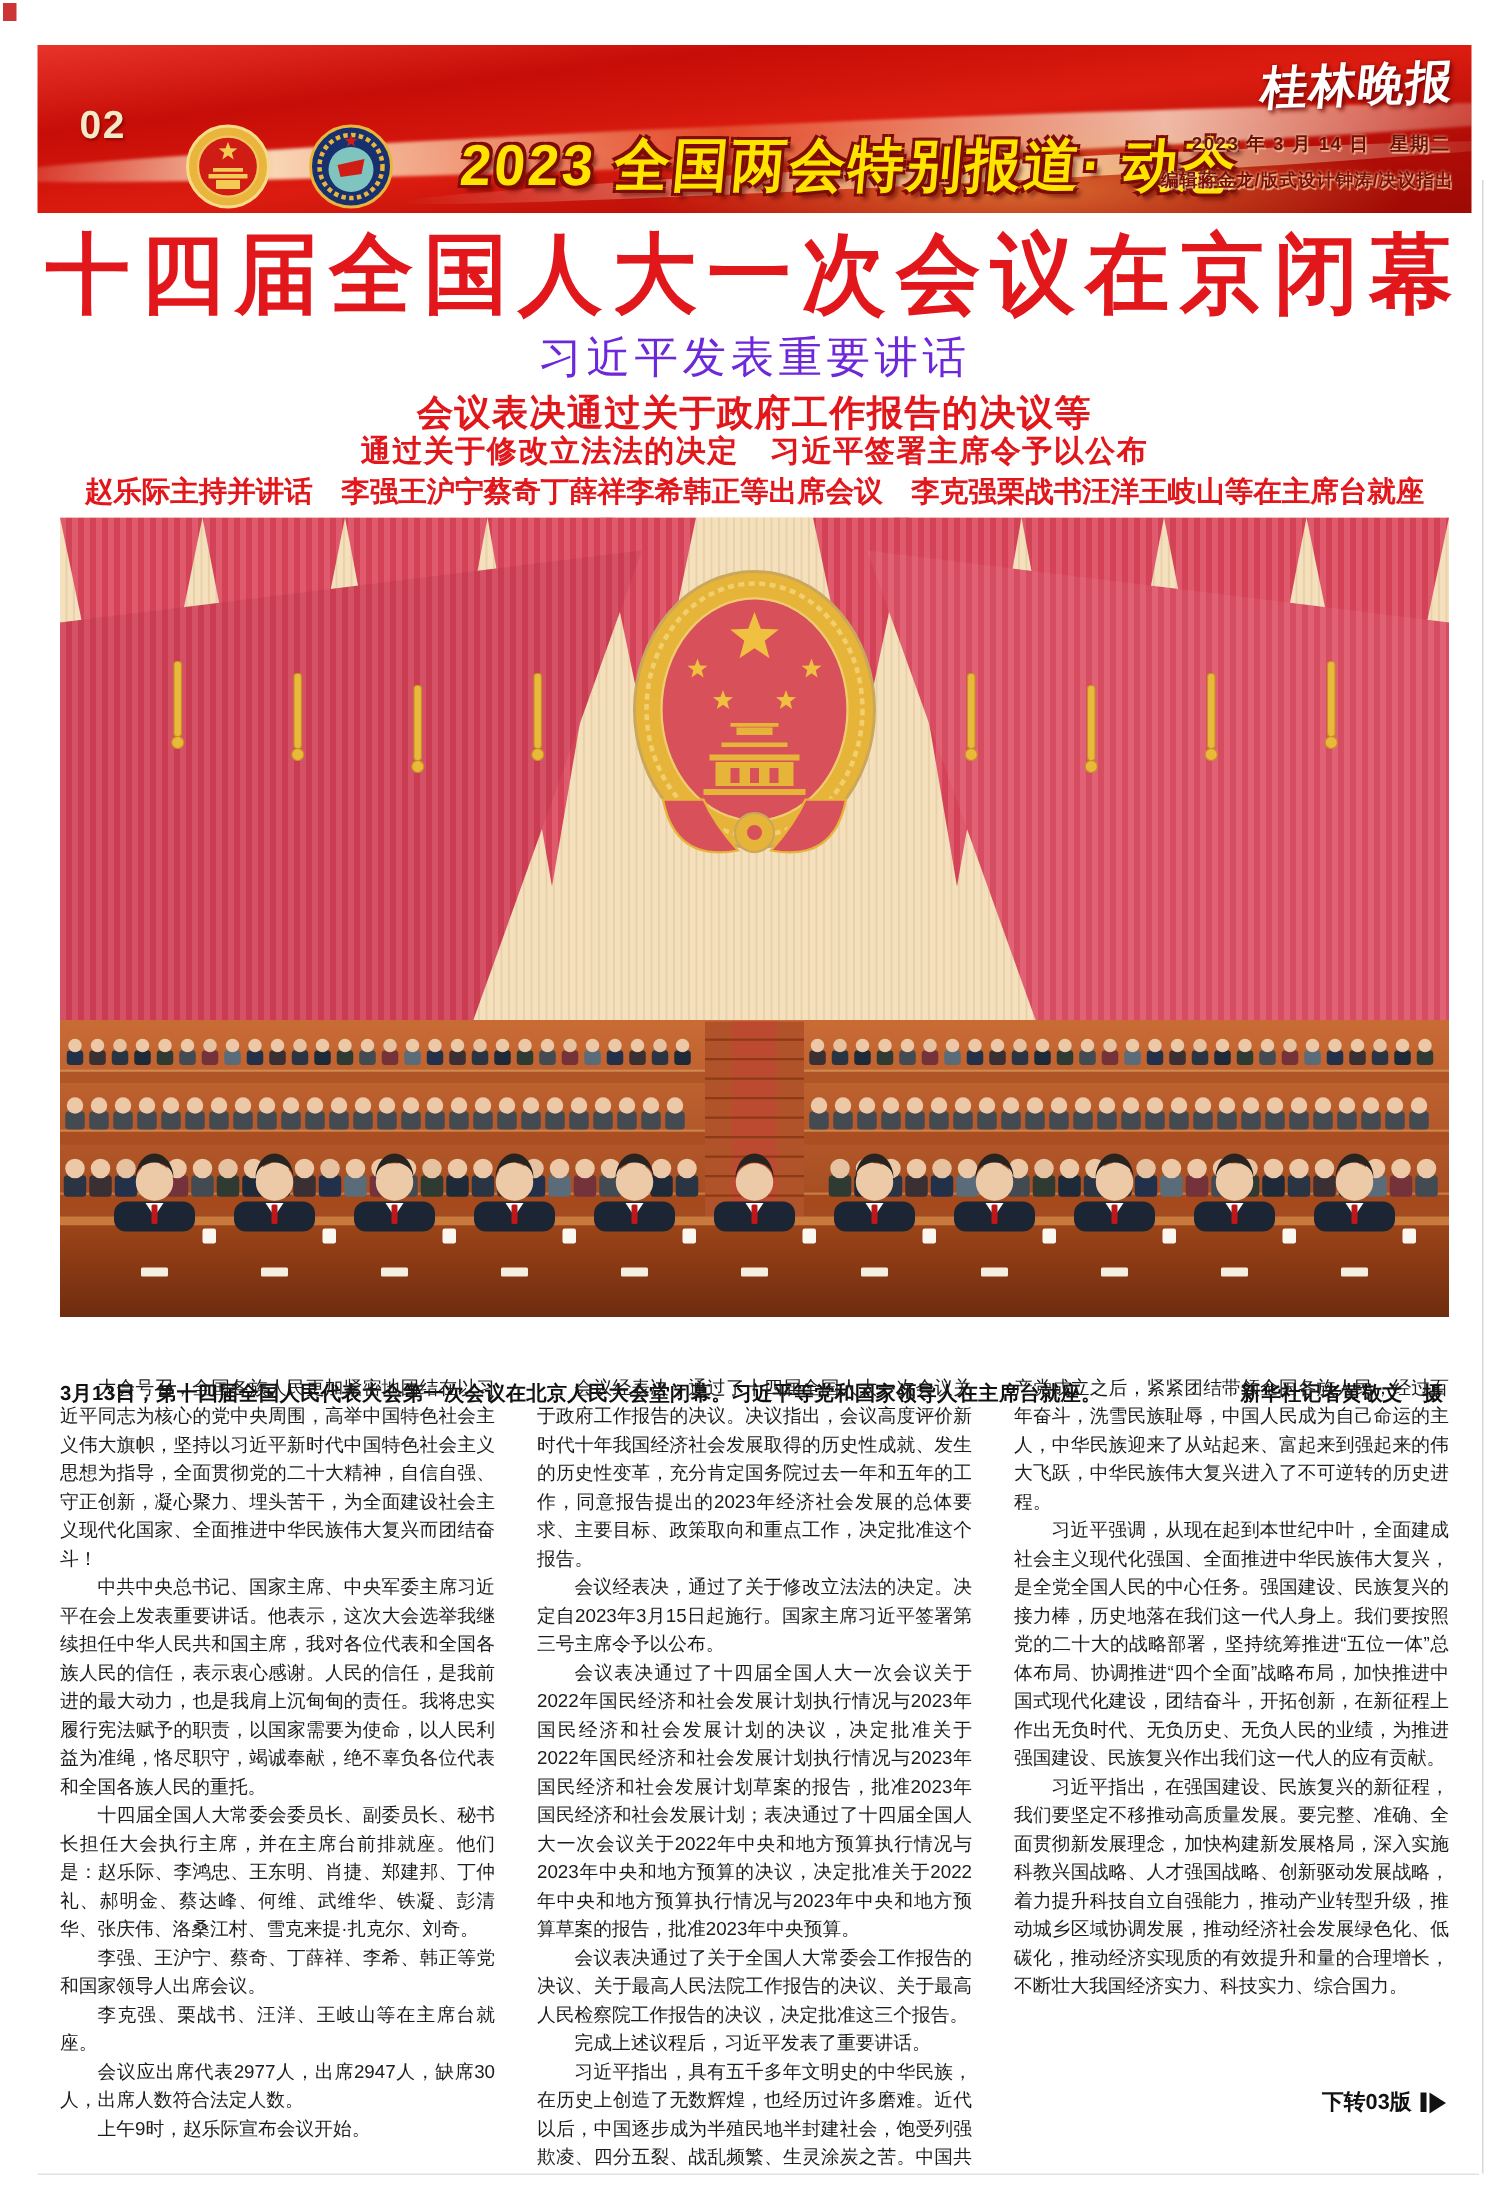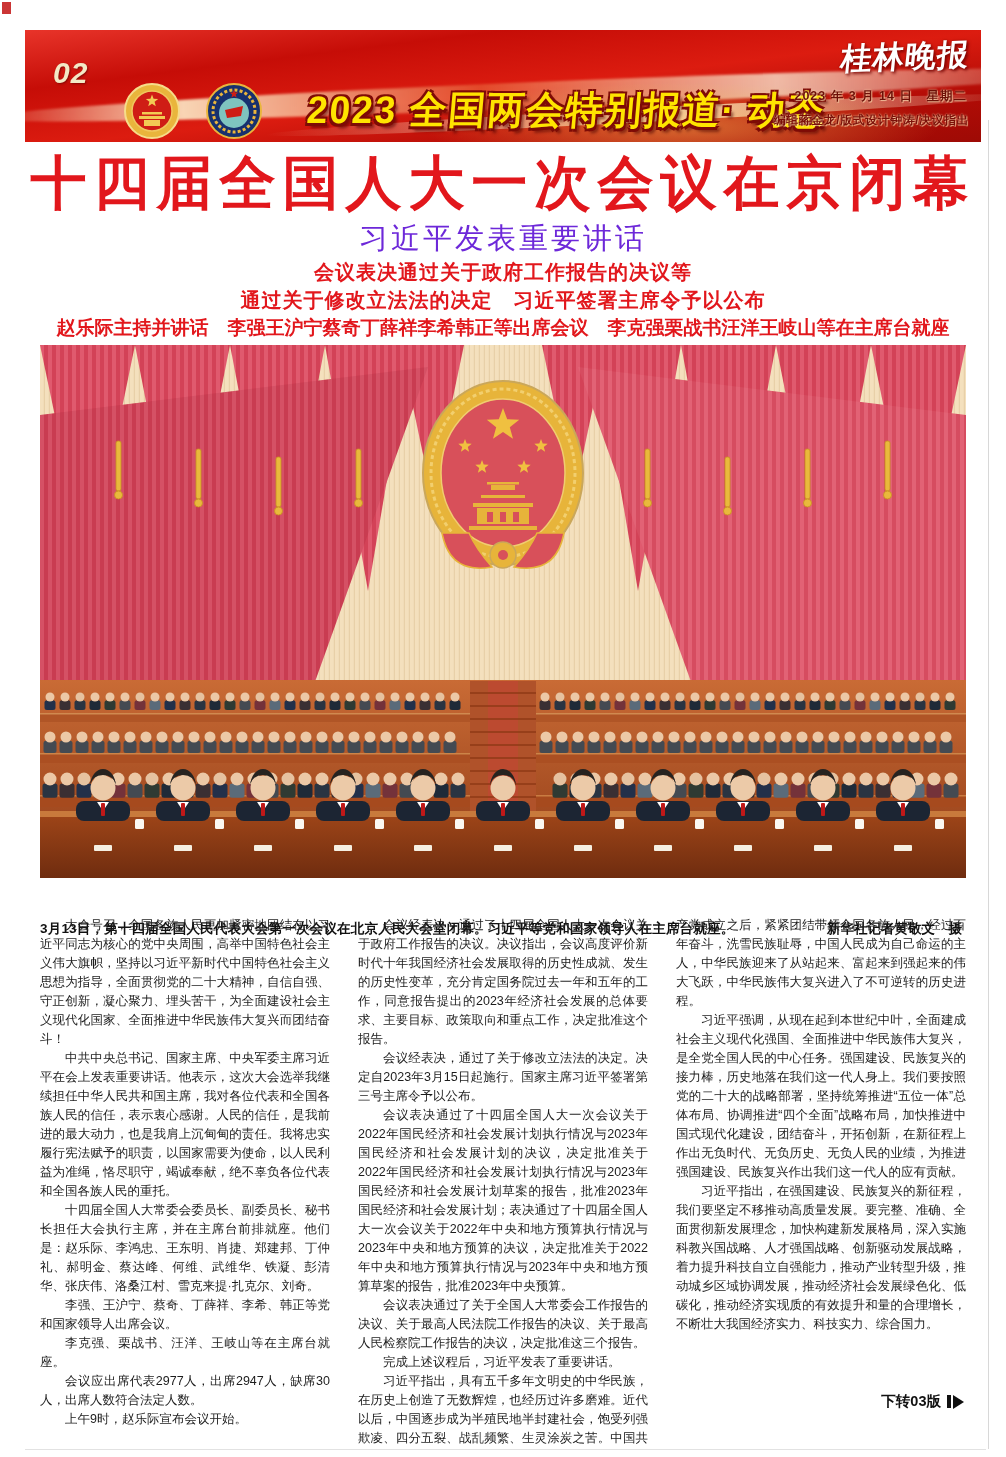--- a/index.html
+++ b/index.html
@@ -14,22 +14,22 @@
     background:linear-gradient(173deg,#e8342a 0%,#c60d07 26%,#dc1c10 52%,#b20c06 78%,#9e0a05 100%);
     overflow:hidden; }
   .banner .streak1 { position:absolute; left:-40px; top:52px; width:1100px; height:26px;
     background:linear-gradient(90deg,rgba(255,244,200,0) 0%,rgba(255,246,210,.85) 18%,rgba(255,210,120,.25) 45%,rgba(255,255,230,.7) 72%,rgba(255,220,130,0) 100%);
     transform:rotate(-2.4deg); border-radius:50%; filter:blur(1px); }
   .banner .streak2 { position:absolute; left:240px; top:78px; width:760px; height:14px;
     background:linear-gradient(90deg,rgba(255,230,150,0),rgba(255,250,220,.8) 55%,rgba(255,230,150,0));
     transform:rotate(-3deg); border-radius:50%; }
   .banner .glow { position:absolute; right:40px; bottom:-30px; width:520px; height:90px;
     background:radial-gradient(ellipse at center,rgba(255,200,90,.5),rgba(255,200,90,0) 70%); }
-  .page-number { position:absolute; left:28px; top:26px; font-size:30px; font-weight:900;
-    color:#f3e9c6; letter-spacing:1px; text-shadow:1px 1px 2px rgba(90,0,0,.6);font-style:italic; }
+  .page-number { position:absolute; left:28px; top:38px; font-size:26px; font-weight:900;
+    color:#f3e9c6; letter-spacing:1px; text-shadow:1px 1px 2px rgba(90,0,0,.6); }
   .emblem { position:absolute; top:52px; width:58px; height:58px; }
   .emblem.national { left:98px; }
   .emblem.cppcc { left:180px; }
   .section-title { position:absolute; left:282px; top:56px; font-size:37px; font-weight:900;
     color:#ffe400; transform:skewX(-5deg) scaleY(1.04); letter-spacing:2px; white-space:nowrap;
     text-shadow:-2px -2px 0 #7e0b06, 2px -2px 0 #7e0b06, -2px 2px 0 #7e0b06, 2px 2px 0 #7e0b06, 4px 4px 3px rgba(70,0,0,.55); }
   .masthead { position:absolute; right:12px; top:6px; font-family:"Liberation Serif","DejaVu Serif",serif;
     font-size:31px; font-weight:900; color:#ffffff; transform:skewX(-8deg) rotate(-2deg);
     letter-spacing:1px; text-shadow:2px 2px 3px rgba(110,0,0,.8), 0 0 2px #8c0e06; white-space:nowrap; }
   .banner-date { position:absolute; right:14px; top:58px; font-size:12.5px; font-weight:700;
@@ -37,21 +37,21 @@
   .banner-credits { position:absolute; right:12px; top:82px; font-size:12px; font-weight:700;
     color:#7c0f08; letter-spacing:.5px; text-shadow:0 0 2px rgba(255,235,190,.95), 1px 1px 0 rgba(255,220,170,.55); white-space:nowrap; }
 
   
   .headline-main { position:absolute; left:0; width:100%; top:146px; text-align:center;
     font-size:56px; font-weight:900; color:#e2171c; letter-spacing:7px; white-space:nowrap; transform:scaleY(1.04); }
   .headline-deck { position:absolute; left:0; width:100%; top:219px; text-align:center;
     font-size:29px; font-weight:400; color:#6d28d9; letter-spacing:3px; }
   .subhead { position:absolute; left:0; width:100%; text-align:center; font-weight:700;
     color:#e2171c; white-space:nowrap; }
-  .subhead.s0 { top:259px; font-size:20px; letter-spacing:1px; }
+  .subhead.s0 { top:259px; font-size:24px; letter-spacing:1px; }
   .subhead.s1 { top:287px; font-size:20px; letter-spacing:1px; }
   .subhead.s2 { top:315px; font-size:19px; letter-spacing:0; }
 
   
   .photo-wrap { position:absolute; left:40px; top:345px; width:926px; height:533px; background:#f4e0bd; }
   .caption-row { position:absolute; left:40px; top:888px; width:926px; display:flex;
     justify-content:space-between; align-items:baseline; }
   .caption { font-size:13.5px; font-weight:700; color:#111; letter-spacing:.2px; }
   .credit { font-size:13.5px; font-weight:700; color:#111; white-space:nowrap; padding-right:4px;margin-top:32px; }
 

